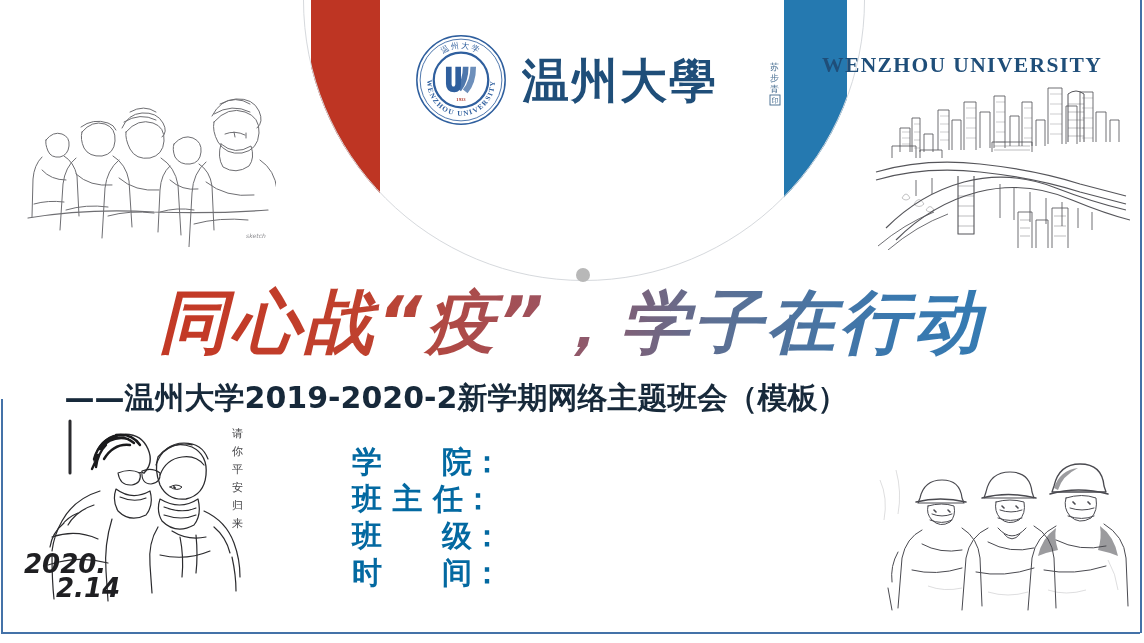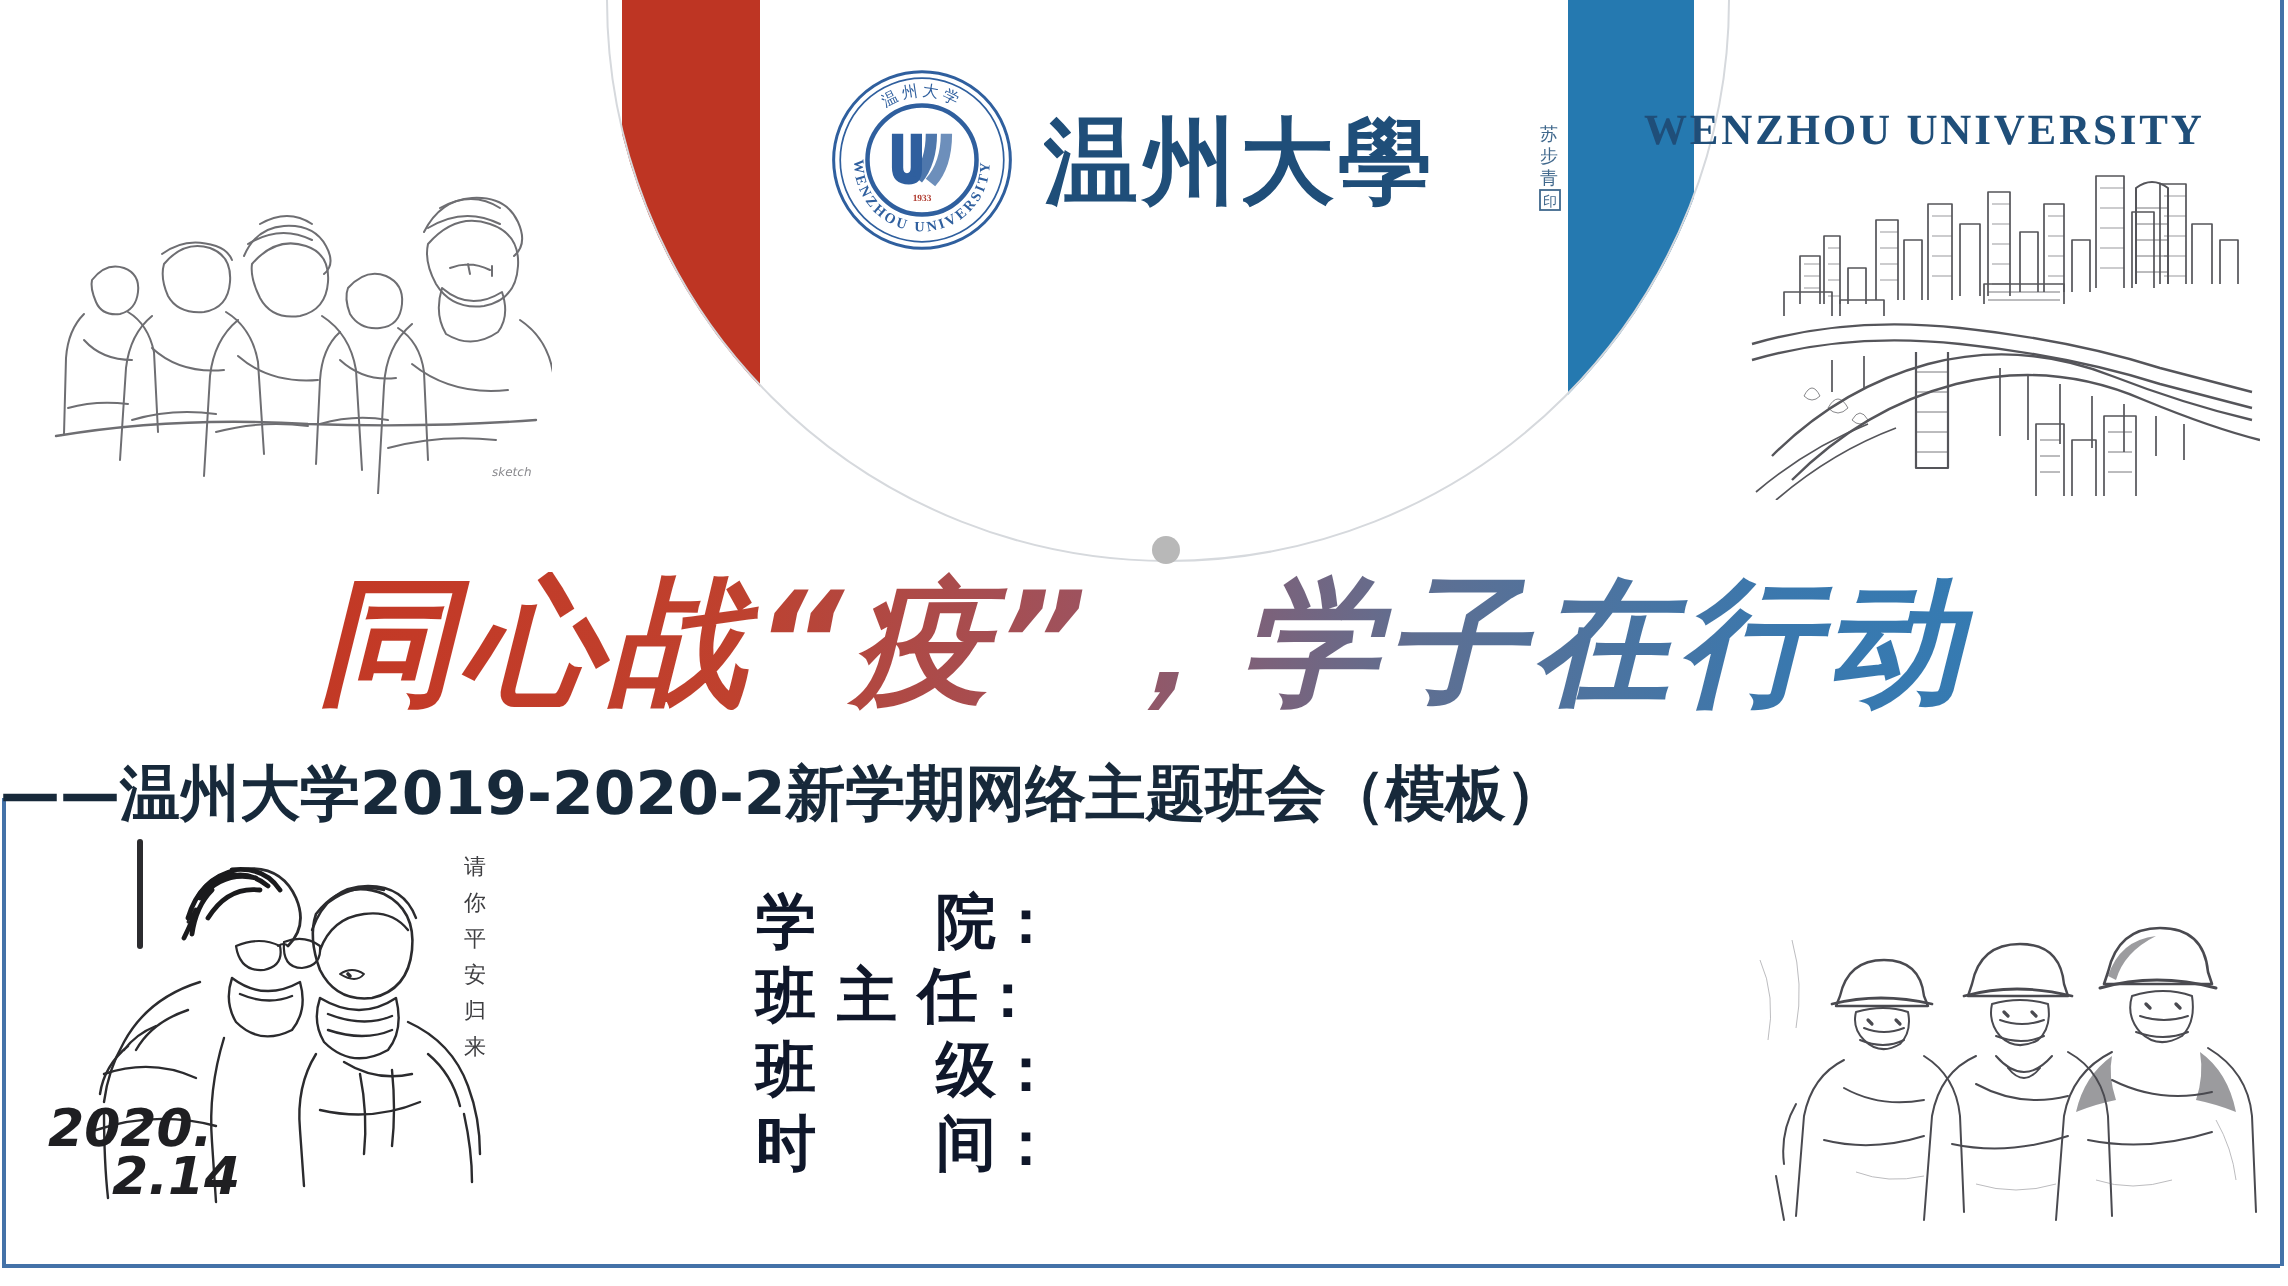--- a/index.html
+++ b/index.html
@@ -126,46 +126,45 @@
     color: transparent;
     -webkit-text-fill-color: transparent;
   }
 
   
   .subtitle {
     position: absolute;
     left: 0;
     top: 379px;
     width: 912px;
-    text-align: left;
+    text-align: center;
     font-family: "DejaVu Sans", "Liberation Sans", sans-serif;
     font-size: 30px;
     font-weight: bold;
     color: #17293a;
     line-height: 38px;
     letter-spacing: 0px;
     white-space: nowrap;
   }
 
   
   .fields {
     position: absolute;
     left: 352px;
     top: 443px;
     width: 200px;
   }
   .field-row {
     font-family: "DejaVu Sans", "Liberation Sans", sans-serif;
     font-size: 30px;
     font-weight: bold;
-    color: #0f172a;
+    color: #0369a1;
     line-height: 37px;
     white-space: nowrap;
     text-align: justify;
-    margin-left: 26px;
   }
 
   
   .sketch { position: absolute; }
   .sketch svg { display: block; }
   .sk-tl { left: 18px;  top: 92px;  width: 258px; height: 155px; }
   .sk-tr { left: 872px; top: 80px;  width: 258px; height: 170px; }
   .sk-bl { left: 8px;   top: 415px; width: 262px; height: 190px; }
   .sk-br { left: 868px; top: 440px; width: 262px; height: 175px; }
 </style>

